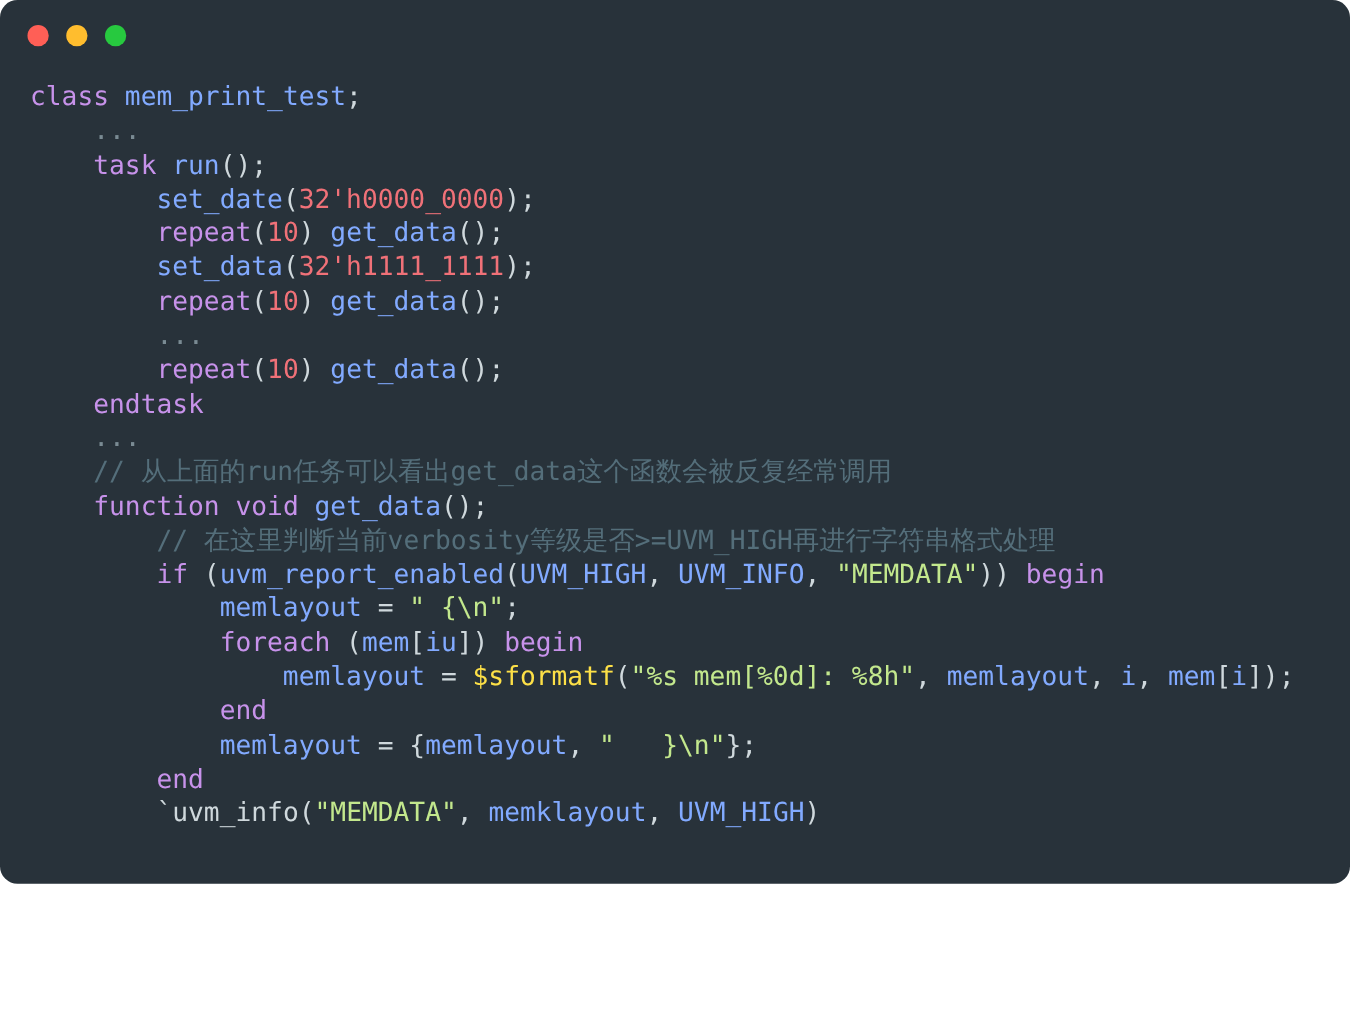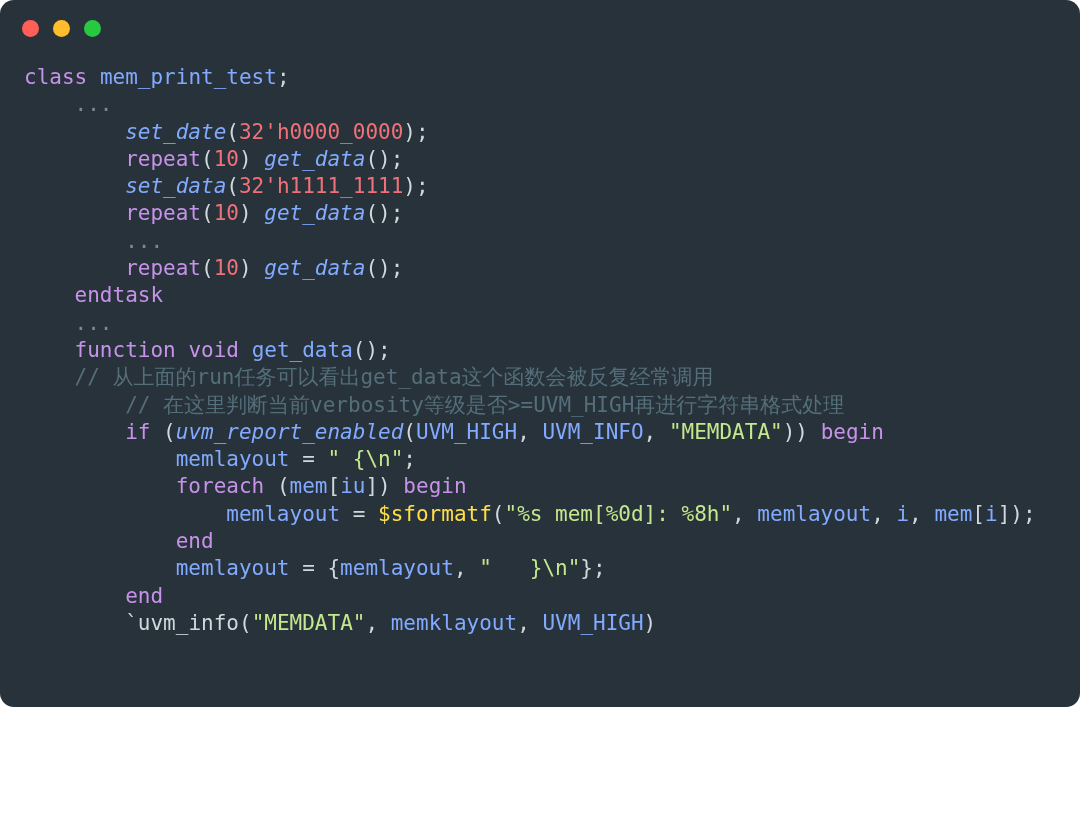--- a/index.html
+++ b/index.html
@@ -51,21 +51,21 @@
     height: 27.3px;
   }
   .tok { white-space: pre; }
   
   .kw      { color: #c792ea; }
   .ident   { color: #82aaff; }
   .num     { color: #f07178; }
   .str     { color: #c3e88d; }
   .comment { color: #546e7a; }
   .punct   { color: #cfd8dc; }
-  .func    { color: #82aaff; font-style: italic; }
+  .func    { color: #82aaff; }
   .builtin { color: #fde047; }
   .plain   { color: #cfd8dc; }
   .dots    { color: #7a8b93; }
 </style>
 </head>
 <body>
 
 <div class="window">
 
   <div class="titlebar">
@@ -74,41 +74,42 @@
     <span class="dot" style="background:#27c93f"></span>
   </div>
 
   <div class="code">
 
     <div class="line"><span class="tok kw">class</span><span class="tok plain"> </span><span class="tok ident">mem_print_test</span><span class="tok punct">;</span></div>
 
 
     <div class="line"><span class="tok plain">    </span><span class="tok dots">...</span></div>
 
+    <div class="line"><span class="tok plain">    </span><span class="tok kw">task</span><span class="tok plain"> </span><span class="tok ident">run</span><span class="tok punct">();</span></div>
 
     <div class="line"><span class="tok plain">        </span><span class="tok func">set_date</span><span class="tok punct">(</span><span class="tok num">32'h0000_0000</span><span class="tok punct">);</span></div>
 
     <div class="line"><span class="tok plain">        </span><span class="tok kw">repeat</span><span class="tok punct">(</span><span class="tok num">10</span><span class="tok punct">) </span><span class="tok func">get_data</span><span class="tok punct">();</span></div>
 
     <div class="line"><span class="tok plain">        </span><span class="tok func">set_data</span><span class="tok punct">(</span><span class="tok num">32'h1111_1111</span><span class="tok punct">);</span></div>
 
     <div class="line"><span class="tok plain">        </span><span class="tok kw">repeat</span><span class="tok punct">(</span><span class="tok num">10</span><span class="tok punct">) </span><span class="tok func">get_data</span><span class="tok punct">();</span></div>
 
     <div class="line"><span class="tok plain">        </span><span class="tok dots">...</span></div>
 
 
     <div class="line"><span class="tok plain">        </span><span class="tok kw">repeat</span><span class="tok punct">(</span><span class="tok num">10</span><span class="tok punct">) </span><span class="tok func">get_data</span><span class="tok punct">();</span></div>
 
     <div class="line"><span class="tok plain">    </span><span class="tok kw">endtask</span></div>
 
     <div class="line"><span class="tok plain">    </span><span class="tok dots">...</span></div>
 
+    <div class="line"><span class="tok plain">    </span><span class="tok comment">// 从上面的run任务可以看出get_data这个函数会被反复经常调用</span></div>
+
     <div class="line"><span class="tok plain">    </span><span class="tok kw">function</span><span class="tok plain"> </span><span class="tok kw">void</span><span class="tok plain"> </span><span class="tok ident">get_data</span><span class="tok punct">();</span></div>
-
-    <div class="line"><span class="tok plain">    </span><span class="tok comment">// 从上面的run任务可以看出get_data这个函数会被反复经常调用</span></div>
 
 
     <div class="line"><span class="tok plain">        </span><span class="tok comment">// 在这里判断当前verbosity等级是否&gt;=UVM_HIGH再进行字符串格式处理</span></div>
 
     <div class="line"><span class="tok plain">        </span><span class="tok kw">if</span><span class="tok punct"> (</span><span class="tok func">uvm_report_enabled</span><span class="tok punct">(</span><span class="tok ident">UVM_HIGH</span><span class="tok punct">, </span><span class="tok ident">UVM_INFO</span><span class="tok punct">, </span><span class="tok str">"MEMDATA"</span><span class="tok punct">)) </span><span class="tok kw">begin</span></div>
 
     <div class="line"><span class="tok plain">            </span><span class="tok ident">memlayout</span><span class="tok punct"> = </span><span class="tok str">" {\n"</span><span class="tok punct">;</span></div>
 
     <div class="line"><span class="tok plain">            </span><span class="tok kw">foreach</span><span class="tok punct"> (</span><span class="tok ident">mem</span><span class="tok punct">[</span><span class="tok ident">iu</span><span class="tok punct">]) </span><span class="tok kw">begin</span></div>
 

